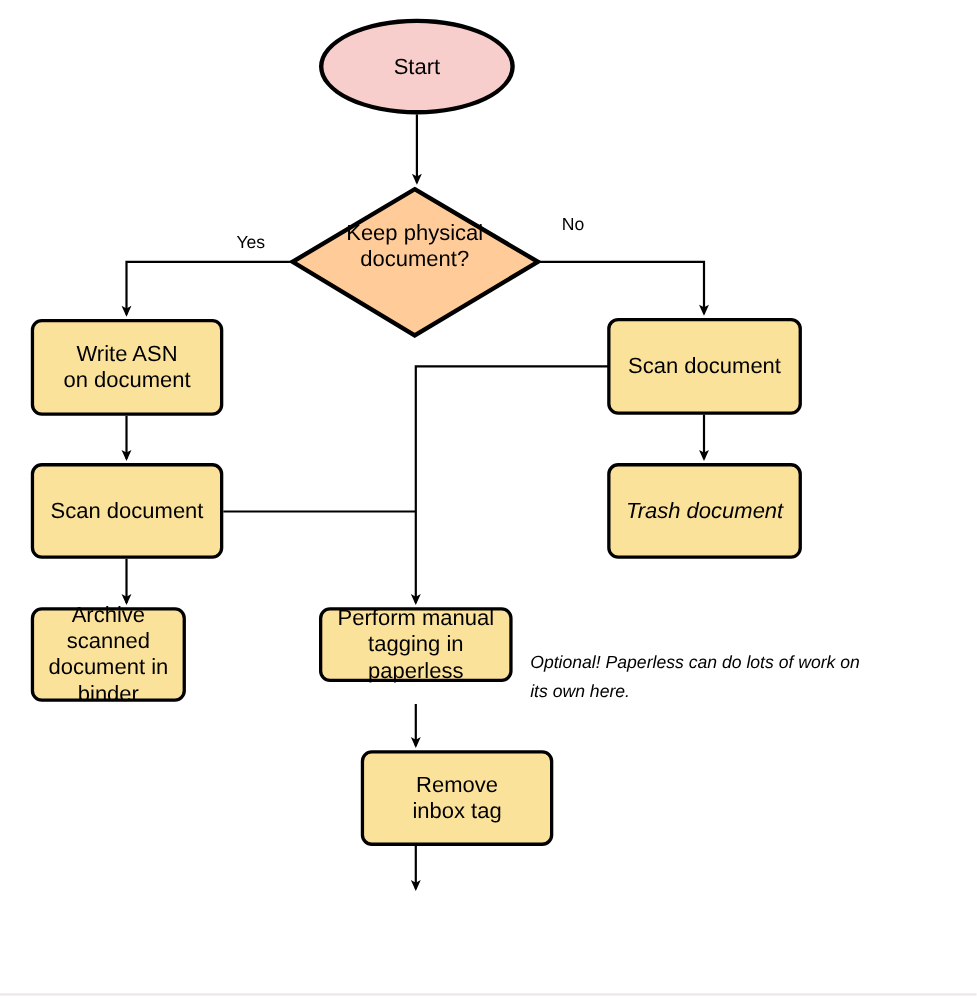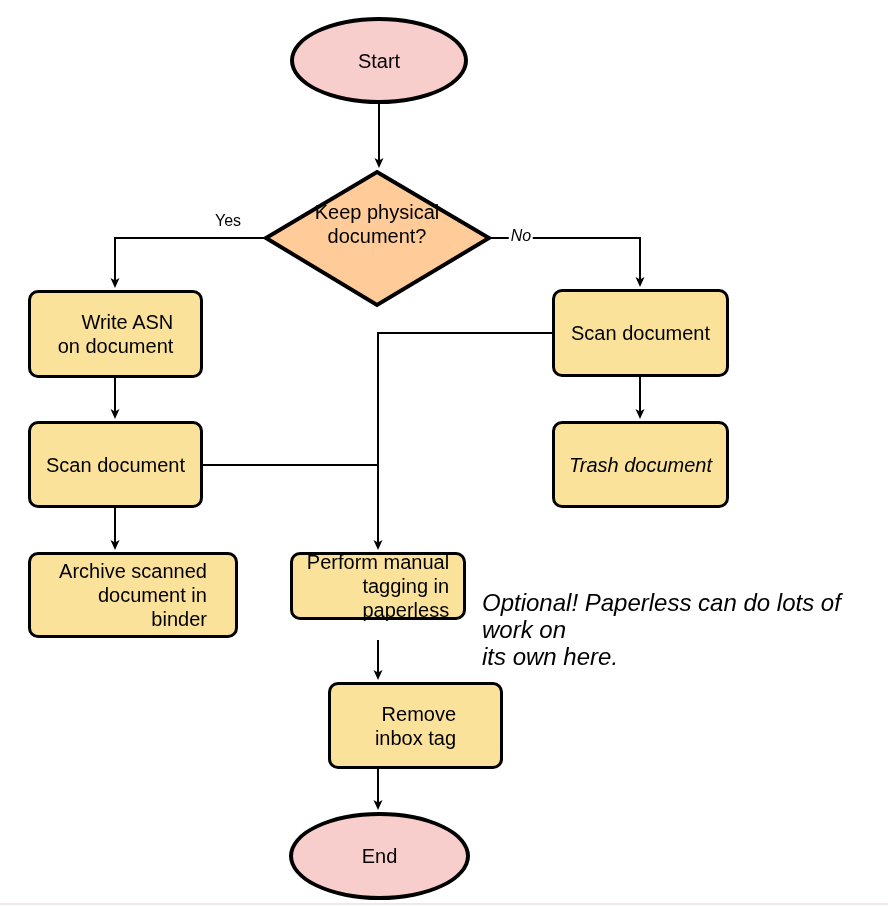--- a/index.html
+++ b/index.html
@@ -28,21 +28,21 @@
     stroke: var(--color-stroke, #000000);
     stroke-width: 4;
     stroke-linejoin: miter;
   }
   .node {
     position: absolute;
     z-index: 2;
     display: flex;
     align-items: center;
     justify-content: center;
-    text-align: right;
+    text-align: center;
     box-sizing: border-box;
     font-size: 20px;
     line-height: 24px;
     white-space: pre-line;
   }
   .process {
     background: var(--color-yellow, #FFE599);
     border: 3px solid var(--color-stroke, #000000);
     border-radius: 10px;
   }
@@ -67,47 +67,47 @@
     z-index: 3;
     transform: translate(-50%, -50%);
     font-size: 16px;
     background: #ffffff;
     padding: 0 2px;
   }
   .annotation {
     position: absolute;
     z-index: 2;
     font-style: italic;
-    font-size: 24px;
+    font-size: 16px;
     line-height: 27px;
     white-space: pre-line;
   }
   .page-bottom-line {
     position: absolute;
     left: 0;
     top: 903px;
     width: 888px;
     height: 2px;
     background: var(--color-bottom_line, #F0E6E6);
     z-index: 0;
   }
 
   
   #node-start      { left: 290px; top: 17px;  width: 178px; height: 87px; }
   #node-write-asn  { left: 28px;  top: 290px; width: 175px; height: 88px; }
   #node-scan-left  { left: 28px;  top: 421px; width: 175px; height: 87px; }
-  #node-archive    { left: 28px;  top: 552px; width: 210px; height: 86px; }
+  #node-archive    { left: 28px;  top: 552px; width: 141px; height: 86px; }
   #node-scan-right { left: 552px; top: 289px; width: 177px; height: 88px; }
   #node-trash      { left: 552px; top: 421px; width: 177px; height: 87px; font-style: italic; }
   #node-tagging    { left: 290px; top: 552px; width: 176px; height: 68px; }
   #node-remove     { left: 291px; top: 682px; width: 175px; height: 87px; margin-left: 37px; }
   #node-end        { left: 289px; top: 812px; width: 181px; height: 88px; }
   #decision-text   { left: 277px; top: 200px; width: 200px; height: 76px; }
   #label-yes       { left: 228px; top: 221px; }
-  #label-no        { left: 521px; top: 236px; font-style: italic; }
+  #label-no        { left: 521px; top: 205px; }
   #annotation-text { left: 482px; top: 589px; width: 400px; }
 </style>
 </head>
 <body>
 
 <div class="canvas">
 
   <div class="page-bottom-line"></div>
 
   <svg class="edges-layer" viewBox="0 0 888 907" xmlns="http://www.w3.org/2000/svg">
@@ -170,20 +170,17 @@
     <span>Perform manual
 tagging in
 paperless</span>
   </div>
 
   <div class="node process" id="node-remove">
     <span>Remove
 inbox tag</span>
   </div>
 
-  <div class="node terminator" id="node-end">
-    <span>End</span>
-  </div>
 
   <div class="annotation" id="annotation-text">Optional! Paperless can do lots of work on
 its own here.</div>
 
 </div>
 
 </body></html>

